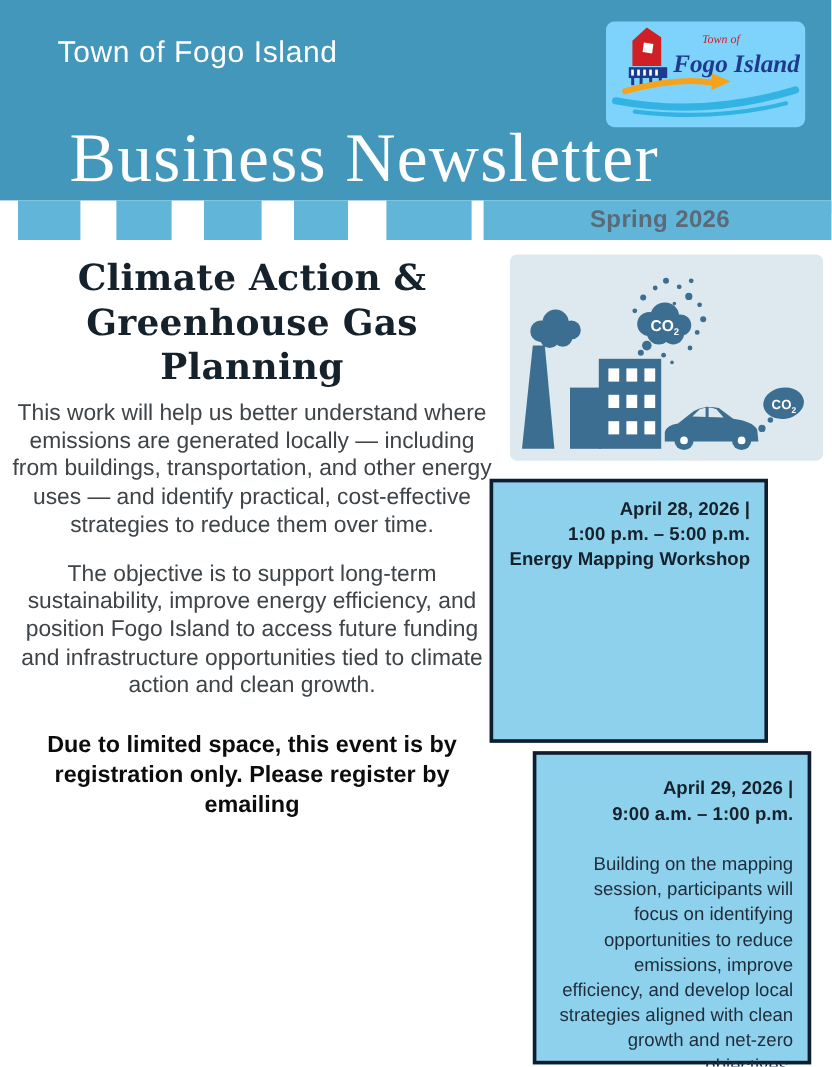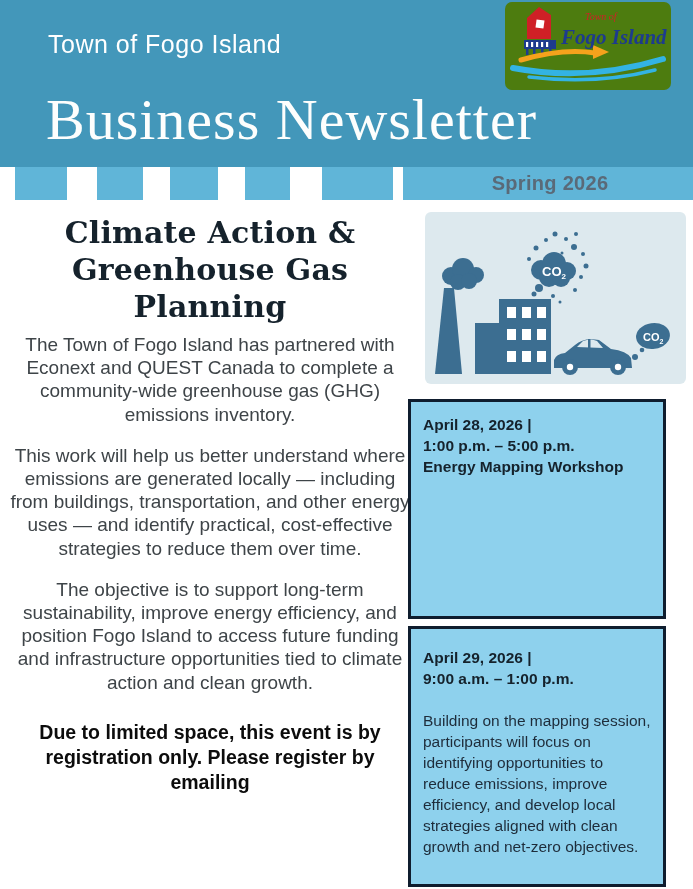--- a/index.html
+++ b/index.html
@@ -10,25 +10,25 @@
   
   .masthead{
     position:absolute;left:0;top:0;width:693px;height:178px;
     background:var(--header-bg,#4397ba);
   }
   .org-name{
     position:absolute;left:48px;top:30px;
     color:#ffffff;font-size:25px;letter-spacing:.5px;font-weight:400;
   }
   .logo-box{
-    position:absolute;right:22px;top:2px;width:166px;height:88px;
-    background:#4d7c0f;border-radius:7px;overflow:hidden;margin-left:29px;
+    position:absolute;right:22px;top:18px;width:166px;height:88px;
+    background:#7dd3fc;border-radius:7px;overflow:hidden;margin-left:29px;
   }
   .newsletter-title{
-    position:absolute;left:46px;top:86px;margin:0;
+    position:absolute;left:46px;top:86px;margin:12px;
     font-family:"Liberation Serif",serif;font-weight:400;
     color:#fdfefd;font-size:58px;letter-spacing:1px;white-space:nowrap;
   }
   
   .stripe-row{position:absolute;left:0;top:167px;width:693px;height:33px;background:#ffffff;}
   .stripe{position:absolute;top:0;height:33px;background:var(--stripe-blue,#60b5d8);}
   .s1{left:15px;width:52px;}
   .s2{left:97px;width:46px;}
   .s3{left:170px;width:48px;}
   .s4{left:245px;width:45px;}
@@ -49,26 +49,26 @@
   }
   .article p{margin:0 0 18px;font-size:19px;line-height:23.2px;}
   .cta{
     font-weight:700;color:var(--cta-text,#0c0c0c);
     font-size:19.5px !important;line-height:25px !important;margin-top:26px !important;
   }
   
   .illustration{position:absolute;left:425px;top:210px;width:261px;height:178px;margin:0;}
   
   .workshop-box{
-    position:absolute;left:408px;width:258px;box-sizing:border-box;
+    position:absolute;left:408px;width:232px;box-sizing:border-box;
     background:var(--box-fill,#8ed1ed);border:3px solid var(--box-border,#0f1d2e);
-    text-align:left;padding:16px 12px;
+    text-align:right;padding:16px 12px;
   }
   .box1{top:399px;height:220px;padding-top:12px;}
-  .box2{top:626px;height:261px;padding-top:18px;}
+  .box2{top:626px;height:261px;padding-top:18px;margin-left:36px;}
   .workshop-box h3{
     margin:0;font-size:15.5px;line-height:21px;font-weight:700;
     color:var(--title-text,#132231);
   }
   .workshop-box p{
     margin:21px 0 0;font-size:15.5px;line-height:21px;color:#1e2c3a;
   }
 </style>
 </head>
 <body>
@@ -124,21 +124,20 @@
     <span class="stripe s6">
       <span class="season">Spring 2026</span>
     </span>
   </div>
 
   <main class="article">
     <h2 class="article-title">
       <span>Climate Action &amp;</span><br>
       <span>Greenhouse Gas Planning</span>
     </h2>
-    <p>The Town of Fogo Island has partnered with Econext and QUEST Canada to complete a community-wide greenhouse gas (GHG) emissions inventory.</p>
     <p>This work will help us better understand where emissions are generated locally — including from buildings, transportation, and other energy uses — and identify practical, cost-effective strategies to reduce them over time.</p>
     <p>The objective is to support long-term sustainability, improve energy efficiency, and position Fogo Island to access future funding and infrastructure opportunities tied to climate action and clean growth.</p>
     <p class="cta">
       <span>Due to limited space, this event is by registration only. Please register by emailing</span><br>
       
     </p>
   </main>
 
   <figure class="illustration">
     <svg width="261" height="178" viewBox="0 0 261 178">

